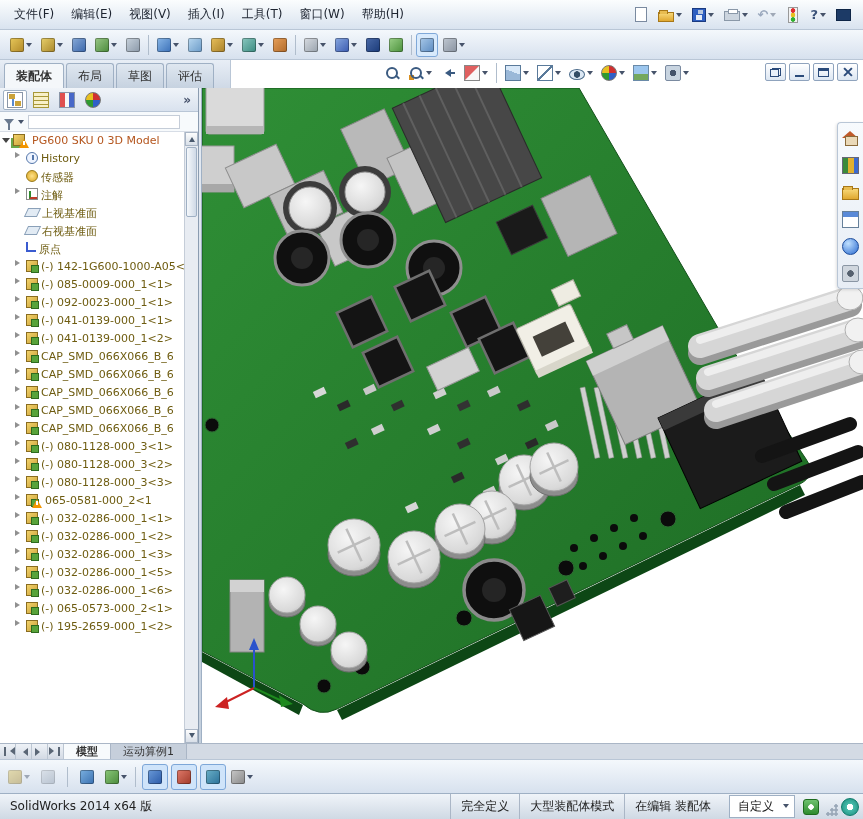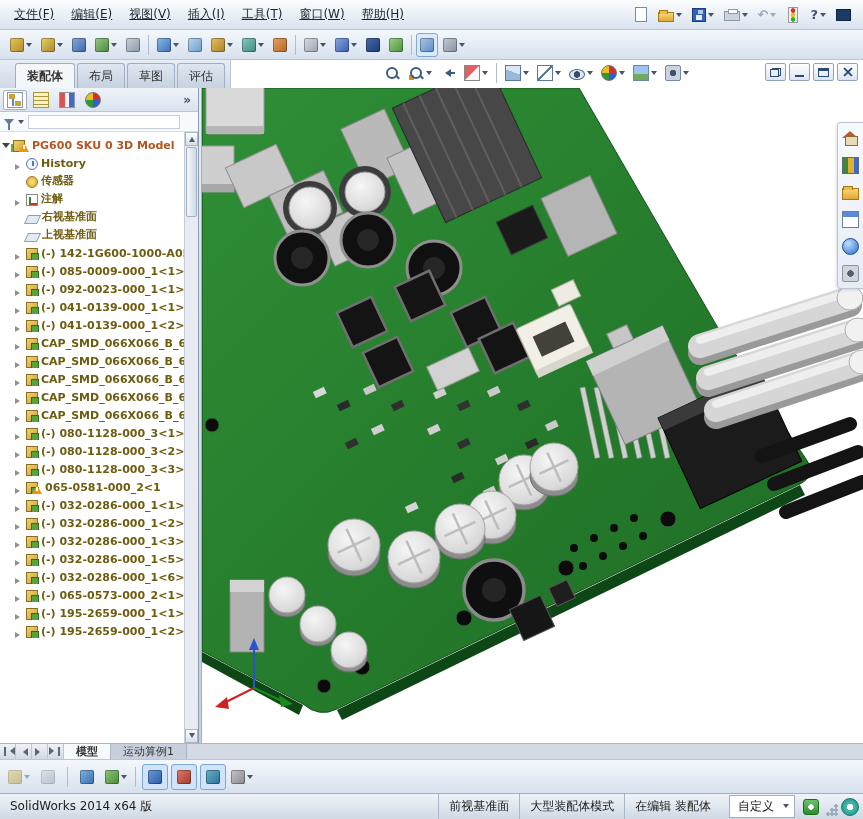--- a/index.html
+++ b/index.html
@@ -5,21 +5,21 @@
   * { box-sizing:border-box; margin:0; padding:0; }
   body { font-family:"DejaVu Sans","Liberation Sans",sans-serif; background:#9aa7b8; }
   .app { width:863px; height:819px; position:relative; background:#dfe7f2; overflow:hidden; }
 
   
   .menubar { height:30px; display:flex; align-items:stretch; background:linear-gradient(#fbfdfe,#d9e3ef); border-bottom:1px solid #b9c6d6; }
   .logo { width:138px; background:#10171d; color:#fff; display:flex; align-items:center; gap:5px; padding:0 8px; flex:none; }
   .logo-mark { font-weight:bold; font-style:italic; font-size:15px; color:#e8e8e8; text-shadow:1px 0 0 #c43b2e; }
   .logo-text { font-weight:bold; font-size:12.5px; letter-spacing:.5px; }
   .menus { display:flex; align-items:center; padding:0 6px; gap:1px; }
-  .menu-item { padding:4px 8px; font-size:12px; color:#1d2430; border-radius:2px;text-decoration:underline; }
+  .menu-item { padding:4px 8px; font-size:12px; color:#1d2430; border-radius:2px; }
   .quick { margin-left:auto; display:flex; align-items:center; gap:2px; padding-right:8px; }
 
   
   .tbtn { height:24px; min-width:22px; display:flex; align-items:center; justify-content:center; gap:2px; padding:0 3px; border-radius:3px; border:1px solid transparent; }
   .tbtn.active { background:#d8eafc; border-color:#7fa8d8; }
   .disabled { opacity:.45; }
   .dd { width:0; height:0; border-left:3px solid transparent; border-right:3px solid transparent; border-top:4px solid #46536a; display:inline-block; }
   .vsep { width:1px; height:20px; background:#b0bdcc; margin:0 3px; display:inline-block; }
   .cube { width:14px; height:14px; border-radius:2px; box-shadow:inset 0 0 0 1px rgba(0,0,0,.3); display:inline-block; }
   .g { font-size:13px; line-height:1; color:#3c537a; font-weight:bold; }
@@ -38,21 +38,21 @@
     background-image:radial-gradient(circle at 50% 18%, #e03030 2px, transparent 2.6px),
                      radial-gradient(circle at 50% 50%, #e8c020 2px, transparent 2.6px),
                      radial-gradient(circle at 50% 82%, #30b030 2px, transparent 2.6px); }
   .qi-full { width:15px; height:12px; background:#1c3a66; border:1px solid #0e2546; }
 
   
   .toolbar { height:30px; background:linear-gradient(#f4f8fc,#d7e1ee); border-bottom:1px solid #b9c6d6; display:flex; align-items:center; padding:0 6px; gap:1px; }
 
   
   .tabsrow { height:28px; display:flex; background:#cfd9e6; }
-  .cmdtabs { display:flex; align-items:flex-end; padding-left:15px; width:230px; flex:none; background:linear-gradient(#e8eef6,#cfd9e6); }
+  .cmdtabs { display:flex; align-items:flex-end; padding-left:4px; width:230px; flex:none; background:linear-gradient(#e8eef6,#cfd9e6); }
   .ctab { padding:4px 11px 3px; font-size:12px; border:1px solid #9fb0c4; border-bottom:none; border-radius:3px 3px 0 0; margin-right:2px; background:linear-gradient(#dfe7f0,#c6d2e0); color:#333; white-space:nowrap; }
   .ctab.active { background:#f4f7fa; font-weight:bold; }
   .viewtop { flex:1; background:#fff; position:relative; border-left:1px solid #b9c6d6; }
   .headsup { position:absolute; left:150px; top:2px; display:flex; gap:2px; align-items:center; }
   .hbtn { height:22px; padding:0 3px; display:flex; align-items:center; gap:2px; border-radius:3px; }
   .hi { width:16px; height:16px; position:relative; display:inline-block; }
   .hi-mag::before, .hi-magarea::before { content:""; position:absolute; left:2px; top:2px; width:8px; height:8px; border:2px solid #3a5a80; border-radius:50%; }
   .hi-mag::after, .hi-magarea::after { content:""; position:absolute; left:11px; top:11px; width:5px; height:2px; background:#3a5a80; transform:rotate(45deg); }
   .hi-magarea { background:linear-gradient(#d88f20,#d88f20) left 1px bottom 1px/5px 5px no-repeat; }
   .hi-prev::before { content:""; position:absolute; left:1px; top:4px; width:0; height:0; border:4px solid transparent; border-right:6px solid #3a5a80; }
@@ -88,21 +88,21 @@
   .pt-prop { background:#f8f0c8 repeating-linear-gradient(transparent 0 3px,#a89838 3px 4px); border:1px solid #a89838; }
   .pt-config { background:linear-gradient(90deg,#e05050 33%,#f8f8f8 33% 66%,#4868c8 66%); border:1px solid #8a96a8; }
   .pt-display { border-radius:50%; background:conic-gradient(#d03030 0 90deg,#3060c8 90deg 180deg,#2f9a30 180deg 270deg,#e8c020 270deg); border:1px solid #777; }
   .chev { margin-left:auto; font-size:12px; font-weight:bold; color:#44506a; padding:0 4px; }
   .filterbar { height:20px; border-bottom:1px solid #d7dde6; display:flex; align-items:center; padding:0 4px; gap:4px; background:#f7fafc; flex:none; }
   .funnel { width:0; height:0; border:5px solid transparent; border-top:6px solid #6a7a90; position:relative; margin-top:5px; display:inline-block; }
   .funnel::after { content:""; position:absolute; left:-1px; top:-1px; width:2px; height:6px; background:#6a7a90; }
   .filterbox { flex:1; height:14px; border:1px solid #c5cdd8; background:#fff; margin-right:14px; }
 
   .tree { flex:1; overflow:hidden; padding:2px 14px 0 2px; font-size:11px; position:relative; }
-  .trow { height:18px; display:flex; align-items:flex-end; gap:3px; white-space:nowrap; overflow:hidden;font-weight:bold; }
+  .trow { height:18px; display:flex; align-items:flex-start; gap:3px; white-space:nowrap; overflow:hidden; }
   .trow.lvl1 { padding-left:13px; }
   .tarrow { width:0; height:0; border:3.5px solid transparent; border-left:5px solid #909090; flex:none; }
   .texp { width:0; height:0; border:4px solid transparent; border-top:5px solid #444; margin-top:4px; flex:none; }
   .tspacer { width:8px; flex:none; }
   .tico { width:12px; height:12px; position:relative; flex:none; display:inline-block; }
   .tico-part { background:linear-gradient(135deg,#f3d26a,#caa23a); border:1px solid #8a6d20; }
   .tico-part::after { content:""; position:absolute; right:-2px; bottom:-2px; width:6px; height:6px; background:#58a33a; border:1px solid #2f6b1e; }
   .tico-assembly { background: linear-gradient(135deg,#f3d26a,#caa23a); border:1px solid #8a6d20; box-shadow:-3px 3px 0 -1px #6aa84a; }
   .tico-history { border-radius:50%; border:1px solid #5577aa; background:#eef4ff; }
   .tico-history::after { content:""; position:absolute; left:5px; top:2px; width:1.5px; height:4.5px; background:#5577aa; }
@@ -395,26 +395,31 @@
             <span class="tlabel">传感器</span>
           </div>
           <div class="trow lvl1">
             <span class="tarrow"></span>
             <span class="tico tico-annotations"></span>
             <span class="tlabel">注解</span>
           </div>
           <div class="trow lvl1">
             <span class="tspacer"></span>
             <span class="tico tico-plane"></span>
-            <span class="tlabel">右视基准面</span>
+            <span class="tlabel">上视基准面</span>
           </div>
           <div class="trow lvl1">
             <span class="tspacer"></span>
             <span class="tico tico-plane"></span>
-            <span class="tlabel">上视基准面</span>
+            <span class="tlabel">右视基准面</span>
+          </div>
+          <div class="trow lvl1">
+            <span class="tspacer"></span>
+            <span class="tico tico-origin"></span>
+            <span class="tlabel">原点</span>
           </div>
           <div class="trow lvl1">
             <span class="tarrow"></span>
             <span class="tico tico-part"></span>
             <span class="tlabel">(-) 142-1G600-1000-A05&lt;</span>
           </div>
           <div class="trow lvl1">
             <span class="tarrow"></span>
             <span class="tico tico-part"></span>
             <span class="tlabel">(-) 085-0009-000_1&lt;1&gt;</span>
@@ -502,25 +507,20 @@
           </div>
           <div class="trow lvl1">
             <span class="tarrow"></span>
             <span class="tico tico-part"></span>
             <span class="tlabel">(-) 032-0286-000_1&lt;6&gt;</span>
           </div>
           <div class="trow lvl1">
             <span class="tarrow"></span>
             <span class="tico tico-part"></span>
             <span class="tlabel">(-) 065-0573-000_2&lt;1&gt;</span>
-          </div>
-          <div class="trow lvl1">
-            <span class="tarrow"></span>
-            <span class="tico tico-part"></span>
-            <span class="tlabel">(-) 195-2659-000_1&lt;1&gt;</span>
           </div>
           <div class="trow lvl1">
             <span class="tarrow"></span>
             <span class="tico tico-part"></span>
             <span class="tlabel">(-) 195-2659-000_1&lt;2&gt;</span>
           </div>
         </div>
       <div class="vscroll">
         <div class="sarr">
             <i class="tri-up"></i>
@@ -823,21 +823,21 @@
         <span class="cube" style="background: linear-gradient(135deg, rgb(106, 176, 200), rgb(42, 112, 152));"></span>
       </span>
       <span class="lbtn">
         <span class="cube" style="background: linear-gradient(135deg, rgb(200, 200, 200), rgb(136, 136, 136));"></span>
         <i class="dd"></i>
       </span>
     </div>
 
   <div class="statusbar">
     <span class="sleft">SolidWorks 2014 x64 版</span>
-    <span style="display:contents"><span class="sseg">前视基准面</span><span class="sseg">大型装配体模式</span><span class="sseg">在编辑 装配体</span></span>
+    <span style="display:contents"><span class="sseg">完全定义</span><span class="sseg">大型装配体模式</span><span class="sseg">在编辑 装配体</span></span>
     <span class="scustom">
       <span>自定义</span>
       <i class="dd"></i>
     </span>
     <span class="shelp"></span>
     <span class="grip"></span>
     <span class="sbadge"></span>
   </div>
 
 </div>

